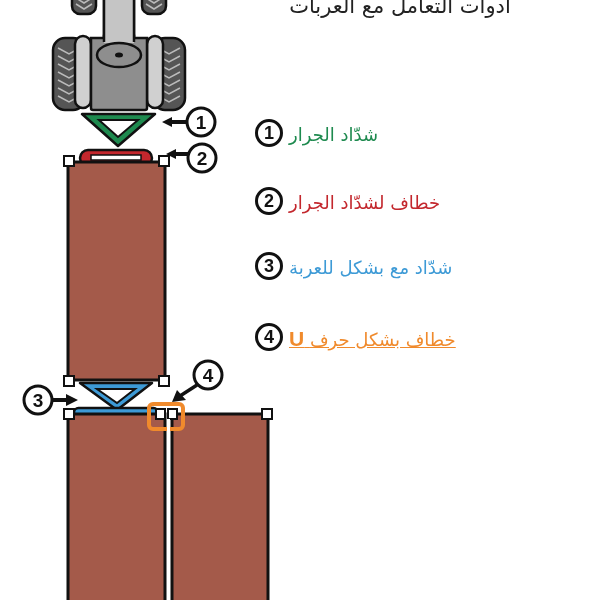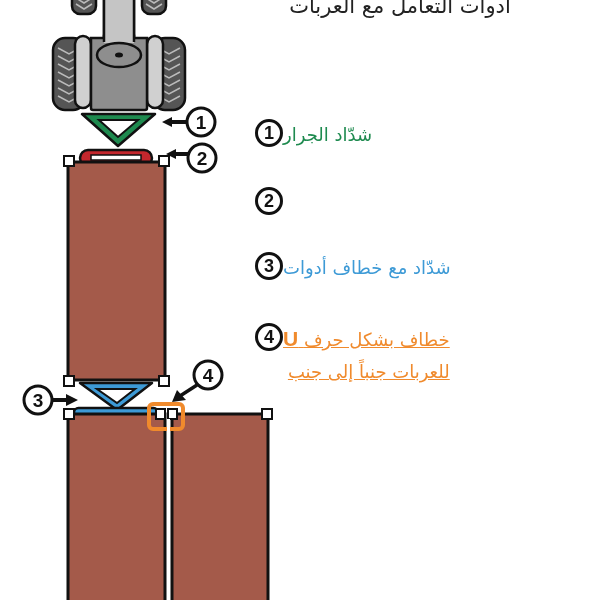--- a/index.html
+++ b/index.html
@@ -11,21 +11,21 @@
     font-family: "DejaVu Sans", sans-serif;
   }
   .legend-item { position: absolute; left: 255px; display: flex; align-items: flex-start; }
   .legend-num {
     width: 28px; height: 28px; border: 3px solid #111; border-radius: 50%;
     box-sizing: border-box; display: flex; align-items: center; justify-content: center;
     font-weight: bold; font-size: 18px; color: #111; background: #fff; flex: 0 0 auto;
     font-family: "Liberation Sans", sans-serif;
   }
   .legend-text {
-    margin-left: 0; direction: rtl; text-align: right; font-size: 18px; line-height: 32px;
+    margin-left: 6px; direction: rtl; text-align: right; font-size: 18px; line-height: 32px;
     font-family: "DejaVu Sans", sans-serif; white-space: nowrap;
   }
   .legend-text .u { font-weight: bold; font-family: "Liberation Sans", sans-serif; font-size: 21px; }
 </style>
 </head>
 <body>
 
 <div id="diagram">
 
   <div class="title">أدوات التعامل مع العربات</div>
@@ -130,28 +130,28 @@
     </g>
   </svg>
 
   <div class="legend-item" style="top:119px;">
     <div class="legend-num">1</div>
     <div class="legend-text" style="color:#1e8a4f;">شدّاد الجرار</div>
   </div>
 
   <div class="legend-item" style="top:187px;">
     <div class="legend-num">2</div>
+    <div class="legend-text" style="color:#c3272d;">خطاف لشدّاد الجرار</div>
   </div>
 
   <div class="legend-item" style="top:252px;">
     <div class="legend-num">3</div>
-    <div class="legend-text" style="color:#3d9ad6;">شدّاد مع خطاف أدوات</div>
+    <div class="legend-text" style="color:#3d9ad6;">شدّاد مع بشكل للعربة</div>
   </div>
 
   <div class="legend-item" style="top:323px;">
     <div class="legend-num">4</div>
     <div class="legend-text" style="color:#f08a2c;text-decoration:underline;">
       <div><span>خطاف بشكل حرف</span> <span class="u">U</span></div>
-      <div>للعربات جنباً إلى جنب</div>
     </div>
   </div>
 
 </div>
 
 </body></html>

